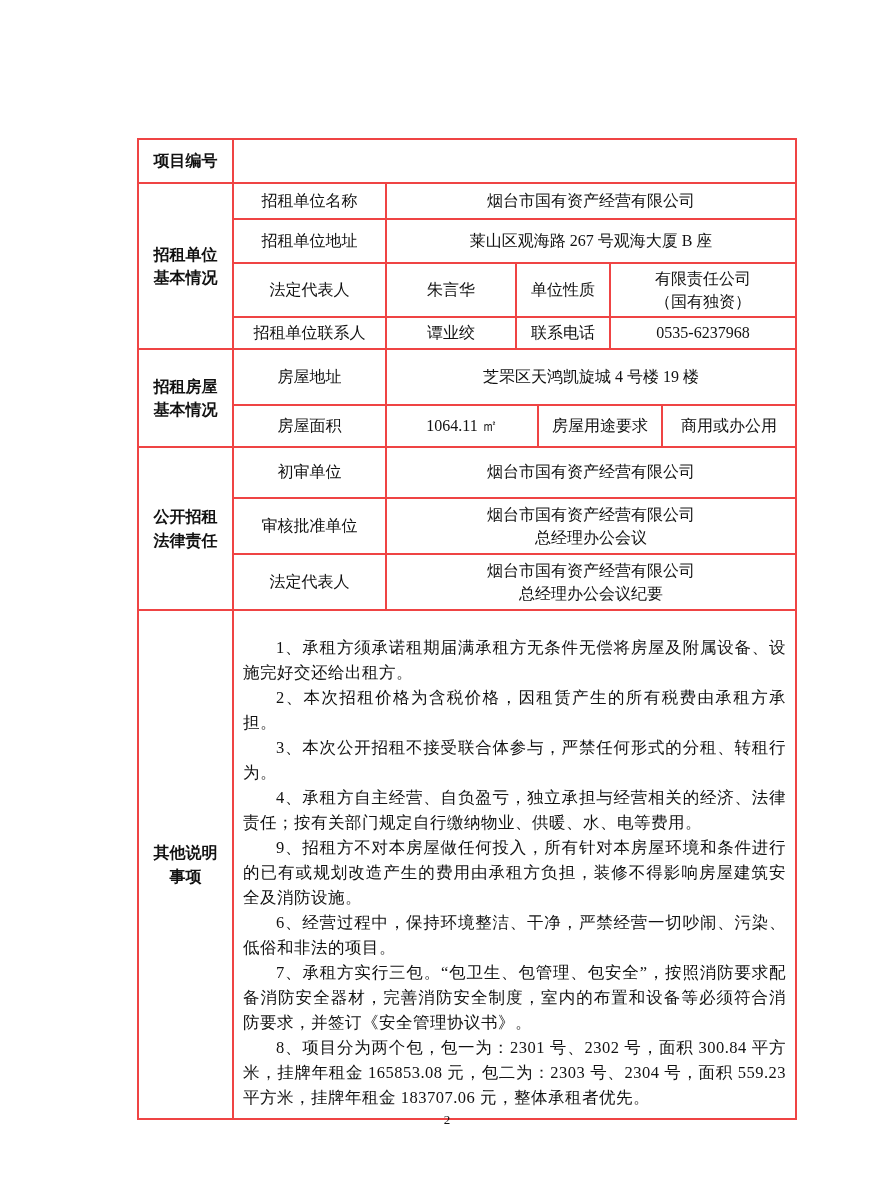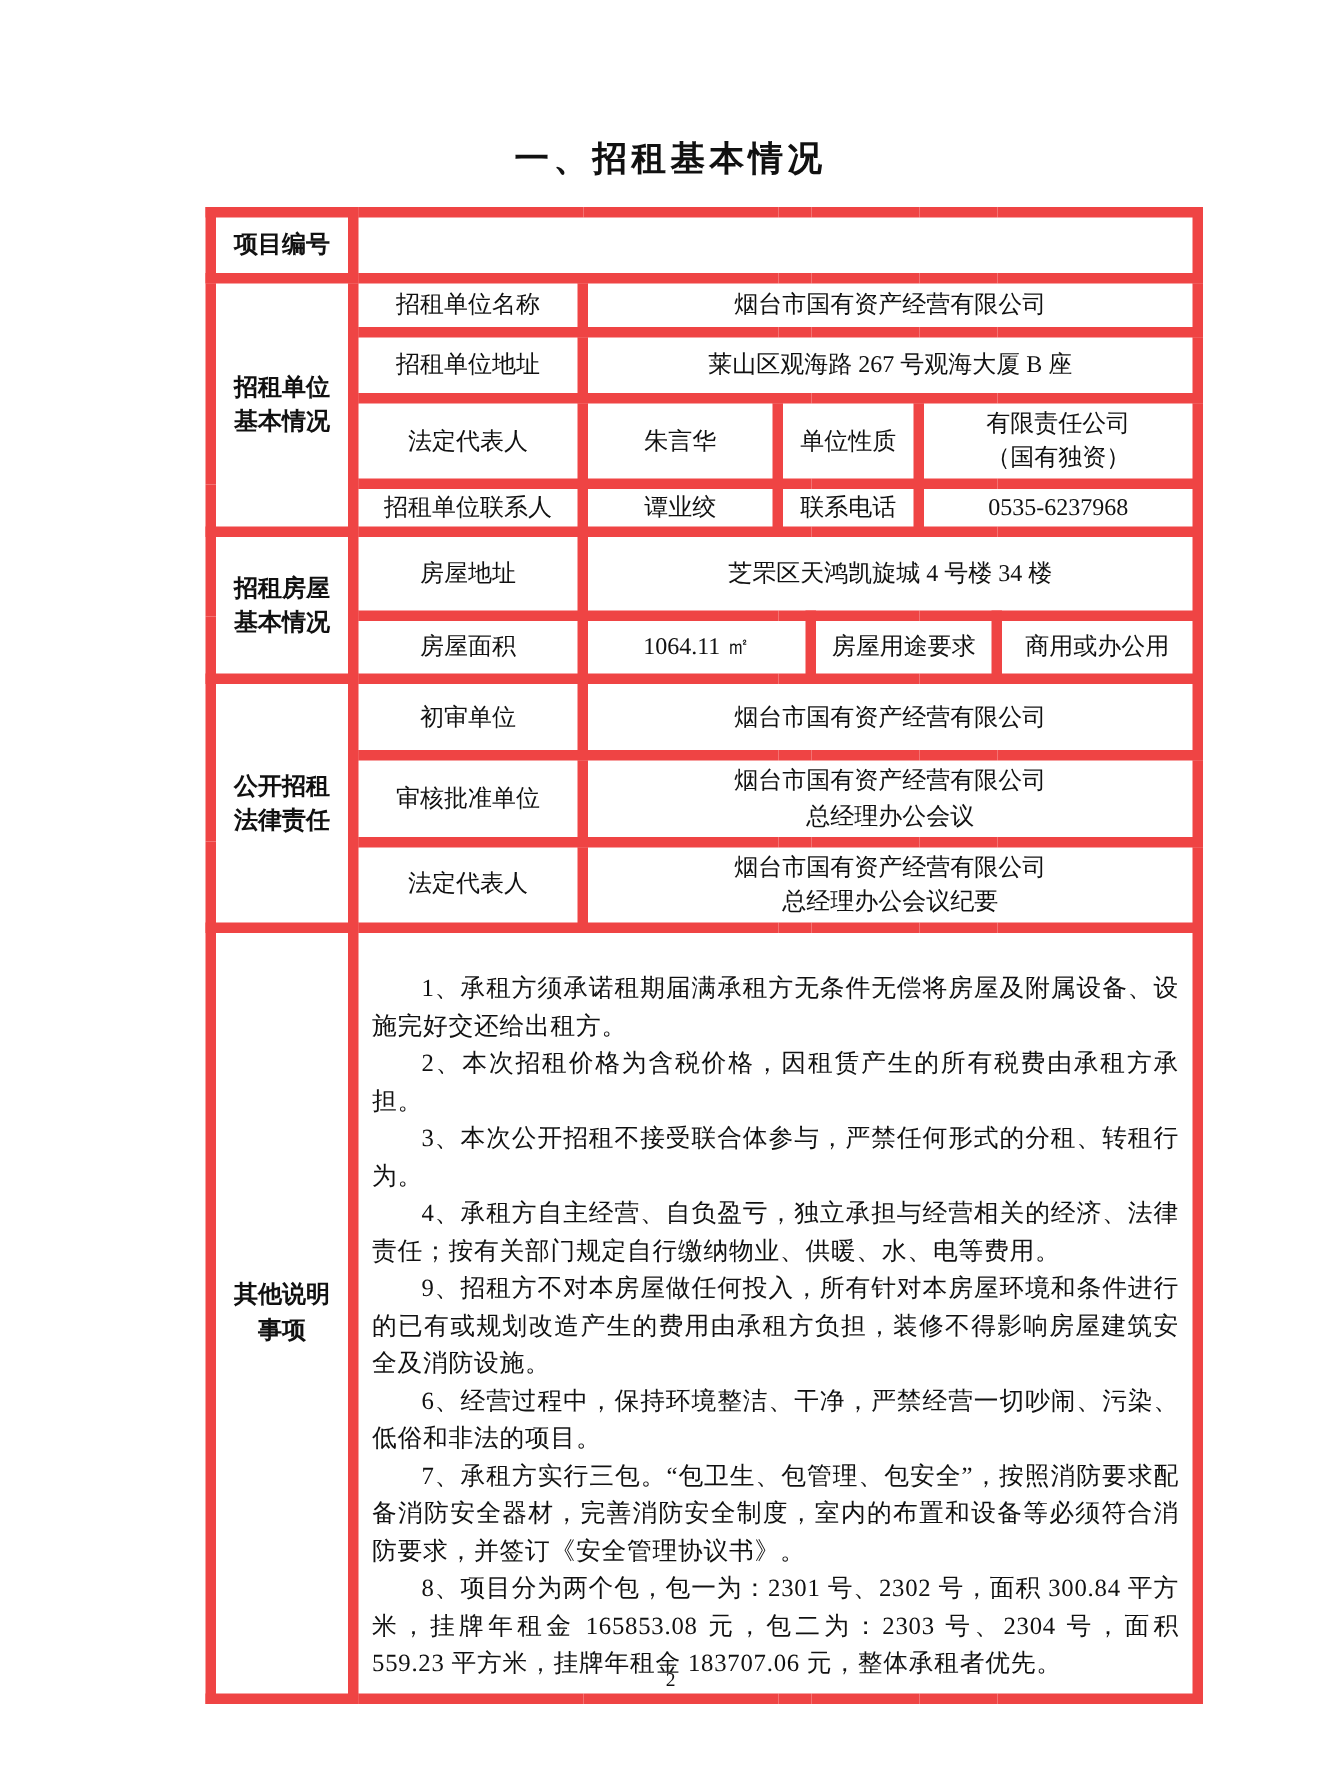--- a/index.html
+++ b/index.html
@@ -33,21 +33,21 @@
     position: absolute;
     left: 137px;
     top: 138px;
     width: 658px;
     height: 949px;
     border-collapse: collapse;
     table-layout: fixed;
     border: 2px solid #000;
   }
   .info-table td {
-    border: 7px solid #ef4444;
+    border: 2px solid #ef4444;
     text-align: center;
     vertical-align: middle;
     font-size: 16px;
     padding: 2px 4px;
     overflow: hidden;
   }
   .group-cell {
     font-family: "Liberation Sans", sans-serif;
     font-weight: bold;
     white-space: pre-line;
@@ -78,21 +78,20 @@
     text-align: center;
     font-size: 13px;
     font-family: "Liberation Serif", serif;
   }
 </style>
 </head>
 <body>
 
 <div class="page">
 
-  <h1 class="doc-title">一、招租基本情况</h1>
 
   <table class="info-table">
     <colgroup>
       <col style="width:95px">
         <col style="width:153px">
         <col style="width:130px">
       <col style="width:22px">
         <col style="width:72px">
         <col style="width:52px">
         <col style="width:134px">
@@ -125,21 +124,21 @@
         <td>招租单位联系人</td>
         <td>谭业绞</td>
         <td colspan="2">联系电话</td>
         <td colspan="2">0535-6237968</td>
       </tr>
 
       <tr style="height:56px">
         <td rowspan="2" class="group-cell">招租房屋
 基本情况</td>
         <td>房屋地址</td>
-        <td colspan="5">芝罘区天鸿凯旋城 4 号楼 34 楼</td>
+        <td colspan="5">芝罘区天鸿凯旋城 4 号楼 19 楼</td>
       </tr>
       <tr style="height:42px">
         <td>房屋面积</td>
         <td colspan="2">1064.11 ㎡</td>
         <td colspan="2">房屋用途要求</td>
         <td>商用或办公用</td>
       </tr>
 
       <tr style="height:51px">
         <td rowspan="3" class="group-cell">公开招租

